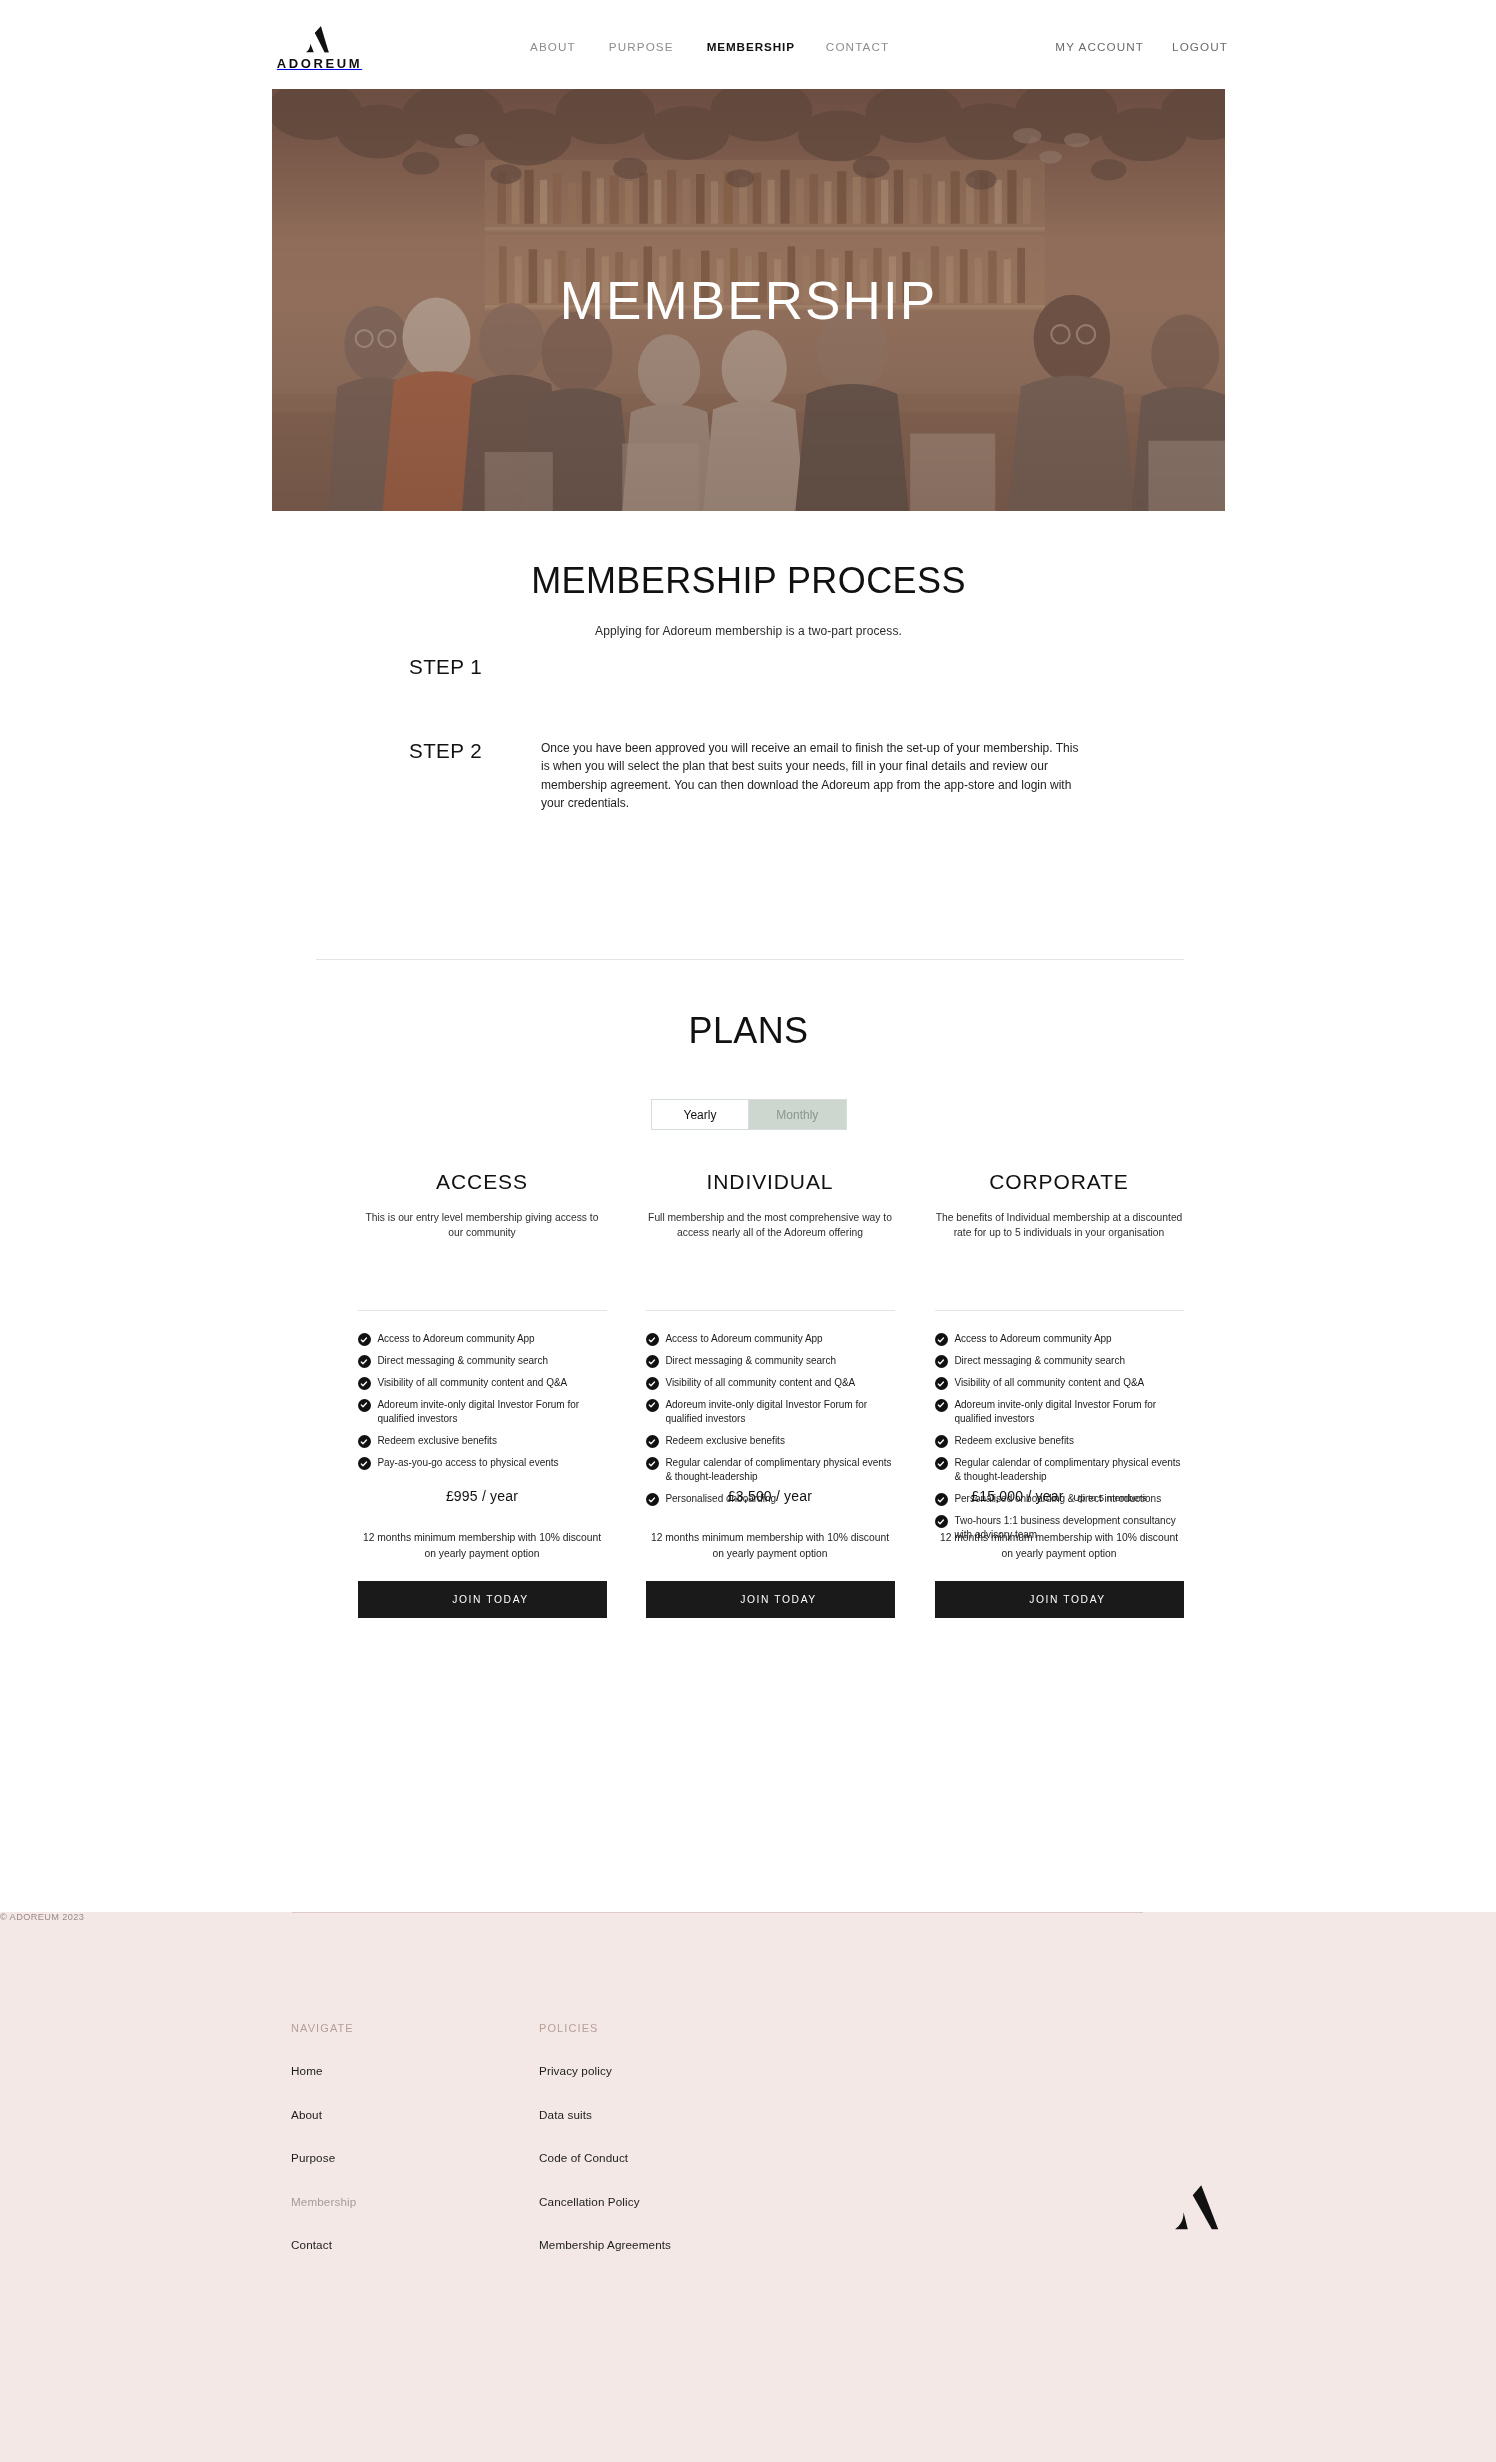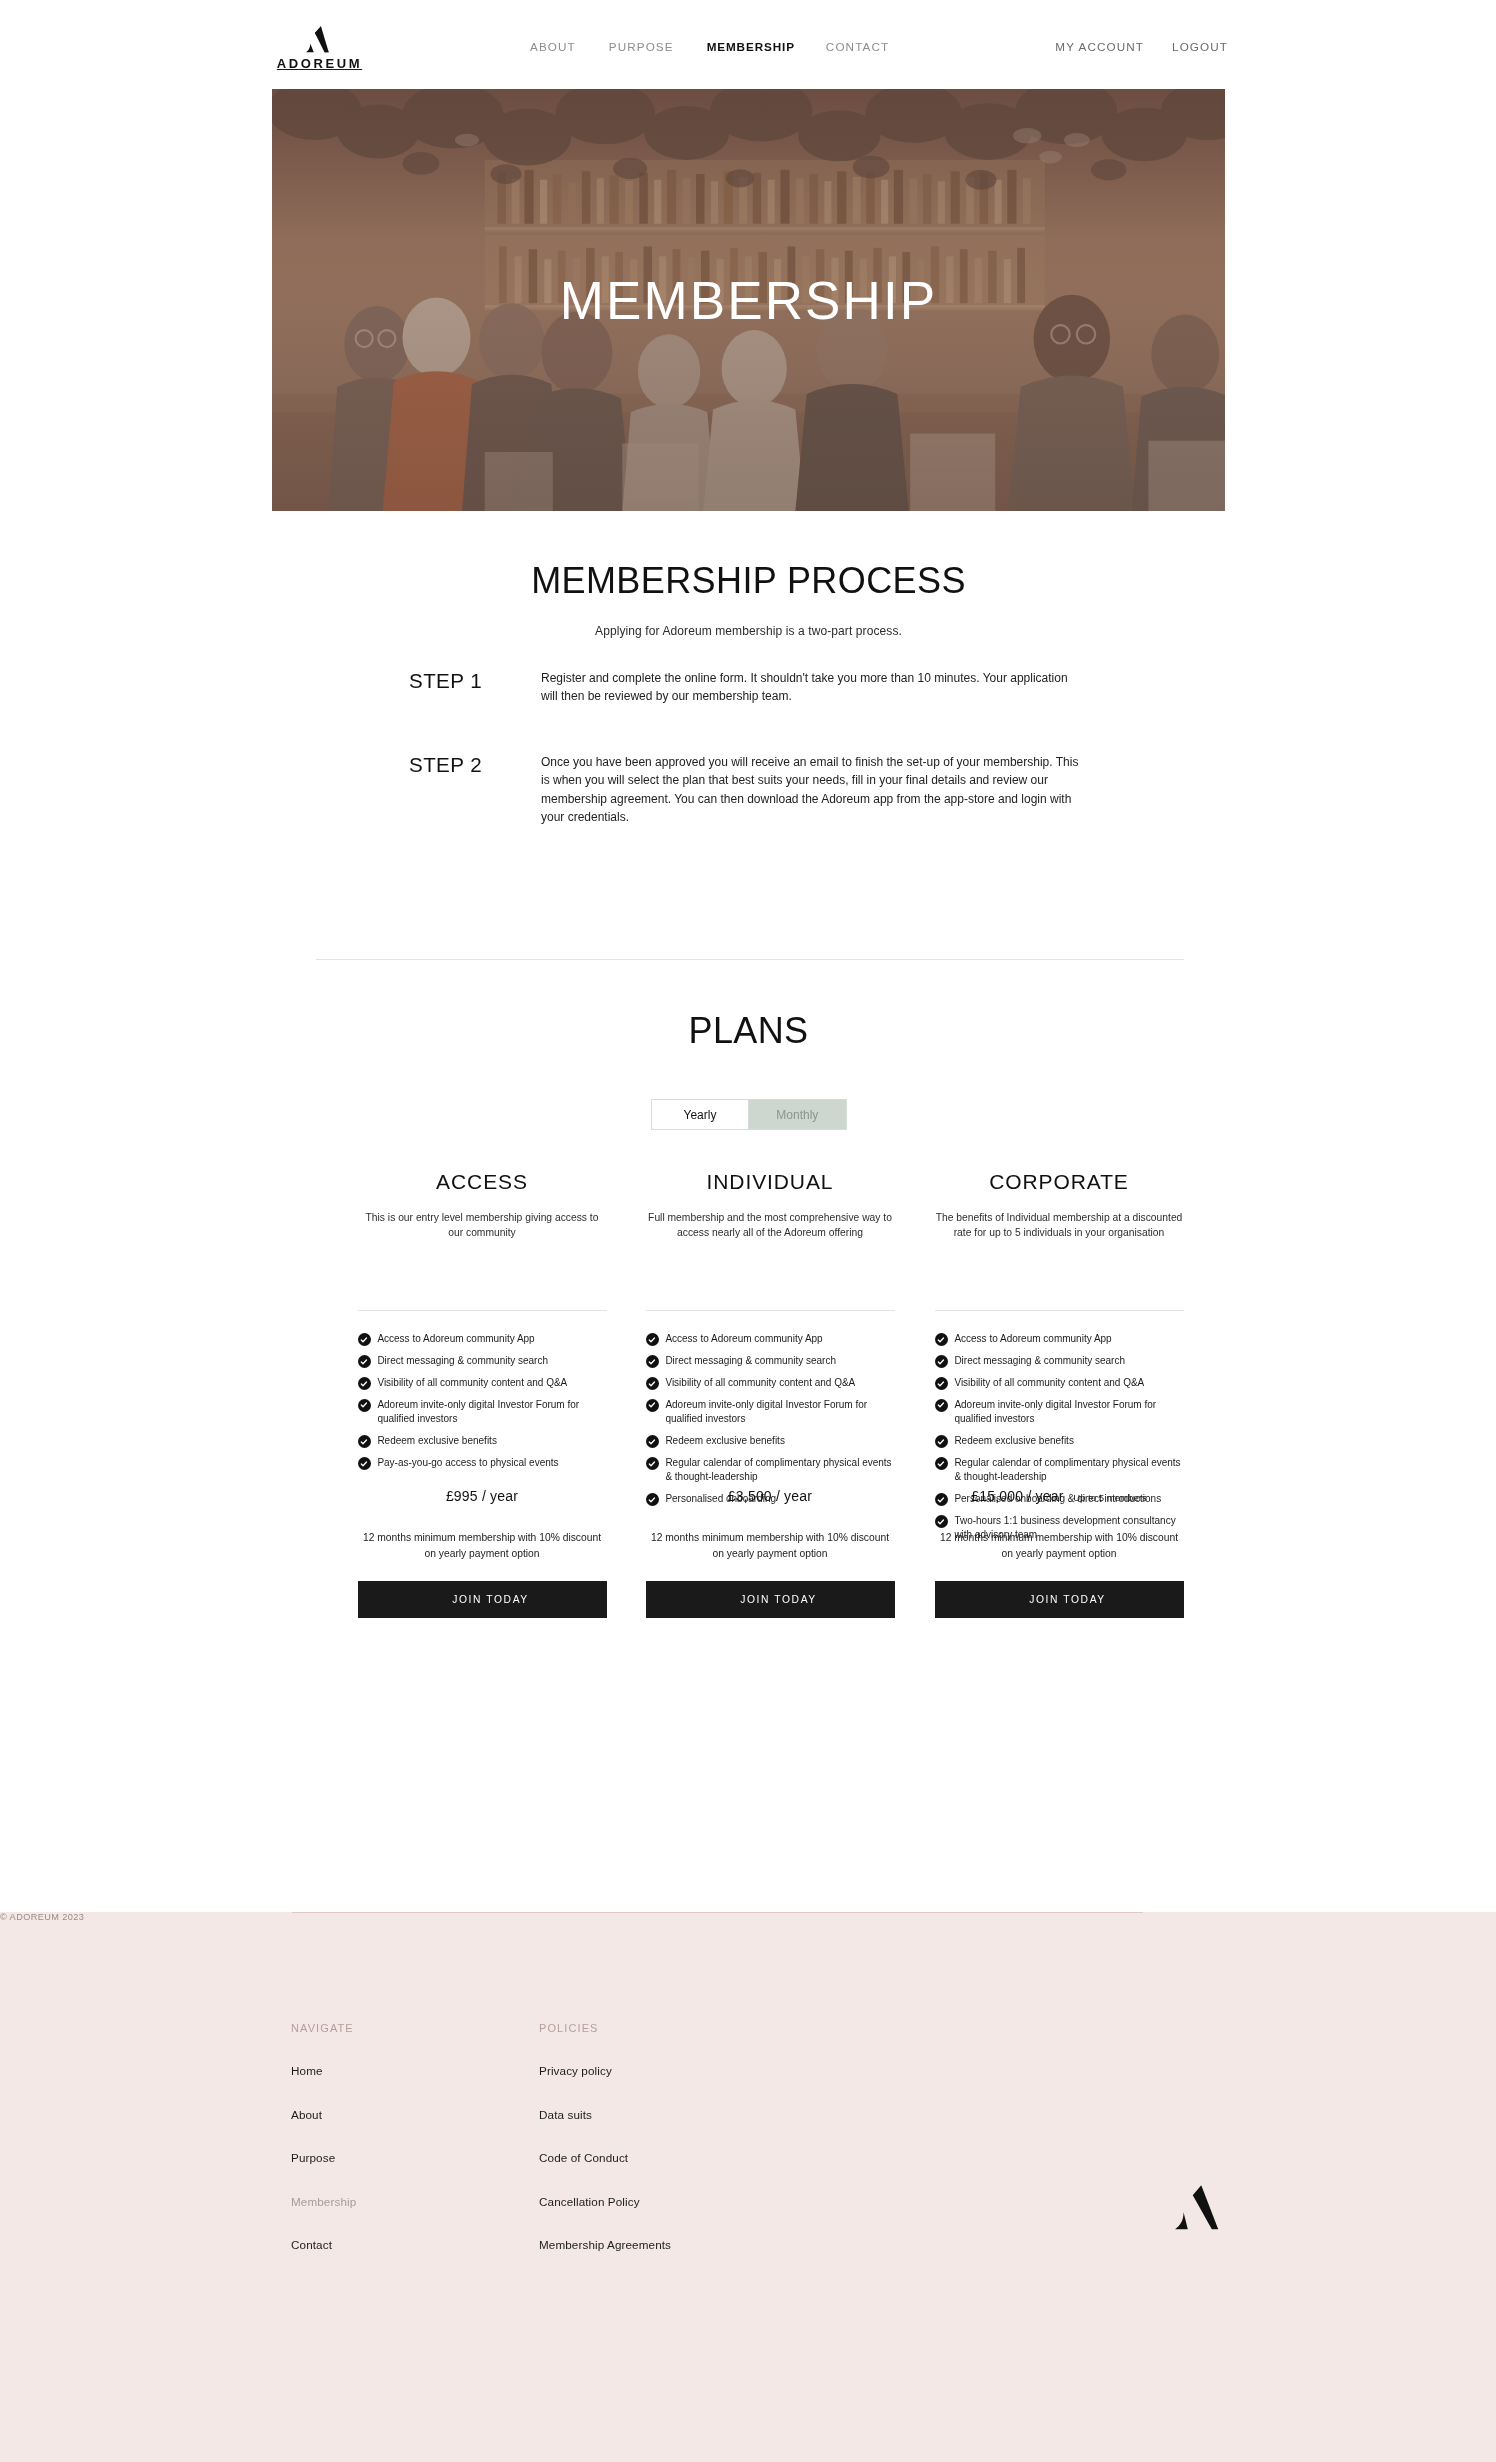--- a/index.html
+++ b/index.html
@@ -68,21 +68,21 @@
   
   .process { position: absolute; left: 0; top: 560px; width: 1497px; }
   .h-section {
     text-align: center; font-size: 36px; font-weight: 300;
     letter-spacing: 0.4px; color: #111;
   }
   .process-lead {
     text-align: center; margin-top: 22px;
     font-size: 12px; color: #2b2b2b; letter-spacing: 0.1px;
   }
-  .steps { margin-top: 31px; position: relative; }
+  .steps { margin-top: 17px; position: relative; }
   .step-row { position: relative; min-height: 45px; }
   .step-label {
     position: absolute; left: 326px; width: 156px; top: 0;
     text-align: right; font-size: 20.6px; font-weight: 300;
     letter-spacing: 0.4px; color: #111;
   }
   .step-text {
     position: absolute; left: 541px; width: 546px; top: 0;
     font-size: 12px; line-height: 1.53; color: #222;
   }
@@ -413,21 +413,20 @@
     <div class="hero-title">MEMBERSHIP</div>
   </div>
 
   <div class="process">
     <h2 class="h-section">MEMBERSHIP PROCESS</h2>
     <p class="process-lead">Applying for Adoreum membership is a two-part process.</p>
 
     <div class="steps">
       <div class="step-row" style="height:84px">
         <div class="step-label">STEP 1</div>
-        <div class="step-text">Register and complete the online form. It shouldn't take you more than 10 minutes. Your application will then be reviewed by our membership team.</div>
       </div>
       <div class="step-row">
         <div class="step-label">STEP 2</div>
         <div class="step-text">Once you have been approved you will receive an email to finish the set-up of your membership. This is when you will select the plan that best suits your needs, fill in your final details and review our membership agreement.  You can then download the Adoreum app from the app-store and login with your credentials.</div>
       </div>
     </div>
   </div>
 
   <div class="section-divider"></div>
 

